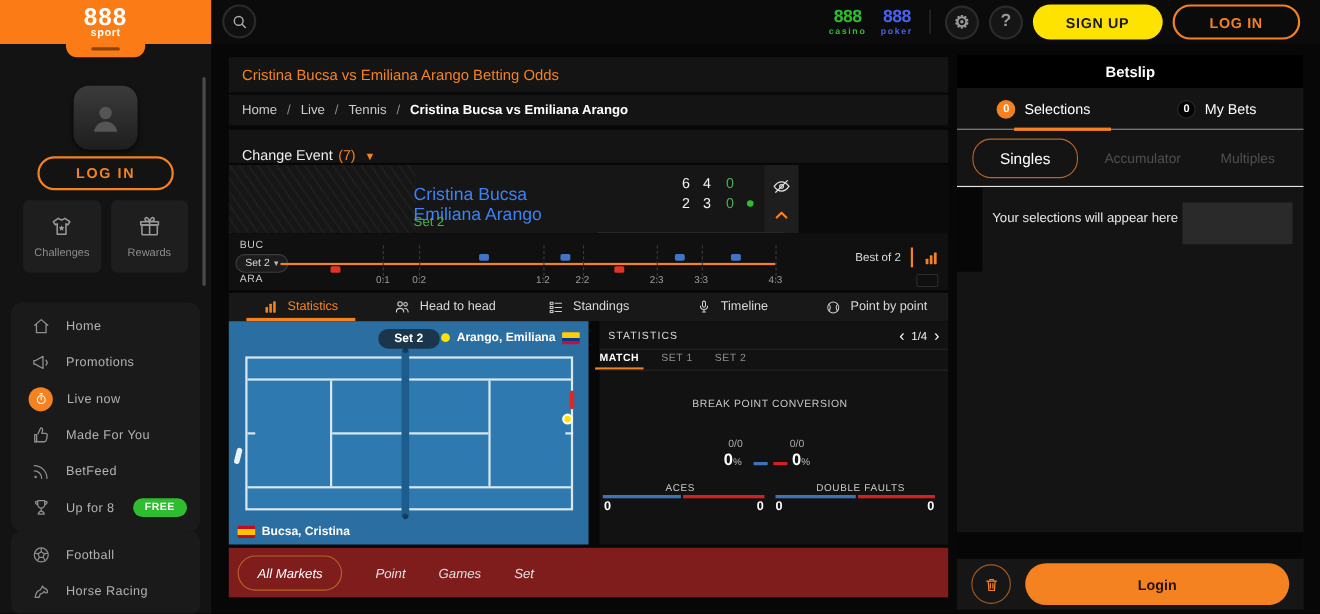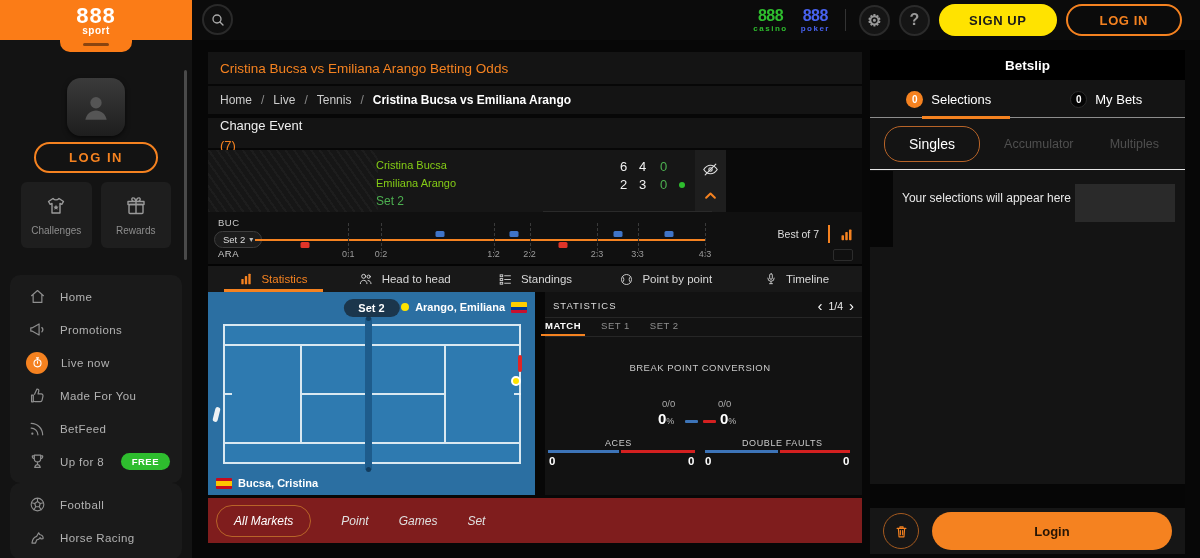--- a/index.html
+++ b/index.html
@@ -61,29 +61,29 @@
   
   .main{ position:absolute; left:208px; top:48px; width:654px; height:510px; }
   .title-bar{ position:absolute; left:0; top:4px; width:100%; height:32px; background:#141414;
            display:flex; align-items:center; padding:0 12px; color:#f58220; font-size:13.5px; }
   .breadcrumb-bar{ position:absolute; left:0; top:38px; width:100%; height:28px; background:#141414;
            display:flex; align-items:center; padding:0 12px; color:#ccc; font-size:12px; }
   .crumb{ cursor:default; }
   .crumb + .crumb::before{ content:"/"; margin:0 9px; color:#8a8a8a; font-weight:normal; }
   .crumb.last{ color:#fff; font-weight:bold; }
   .change-row{ position:absolute; left:0; top:70px; width:100%; height:30px; background:#141414;
-           display:flex; align-items:flex-start; padding:0 12px; color:#eee; font-size:13px; gap:5px;flex-direction:column; }
+           display:flex; align-items:flex-end; padding:0 12px; color:#eee; font-size:13px; gap:5px; }
   .ce-count{ color:#f58220; }
   .ce-caret{ color:#f58220; font-size:10px; margin-left:3px; }
 
   
   .scoreboard{ position:absolute; left:0; top:102px; width:100%; height:62px; background:#161616; }
   .sb-texture{ position:absolute; left:0; top:0; width:170px; height:100%;
            background:repeating-linear-gradient(55deg, rgba(255,255,255,.03) 0 2px, transparent 2px 7px); }
-  .p-name{ position:absolute; left:168px; font-size:11px; color:#84cc16; }
+  .p-name{ position:absolute; left:168px; font-size:16px; color:#3b82f6;margin-top:10px; }
   .s-d{ position:absolute; font-size:13px; color:#f2f2f2; }
   .s-g{ position:absolute; font-size:13px; color:#4caf50; }
   .serve-dot{ position:absolute; left:471px; top:32px; width:6px; height:6px; border-radius:50%; background:#2ebd2e; }
   .set-lab{ position:absolute; left:168px; top:44px; font-size:12px; color:#4caf50; }
   .sb-util{ position:absolute; left:487px; top:0; width:31px; height:100%; background:#1e1e1e;
            display:flex; flex-direction:column; align-items:center; justify-content:space-evenly; }
   .sb-dark-right{ position:absolute; left:518px; top:0; right:0; height:100%; background:#0a0a0a; }
   .scoreboard::after{ content:""; position:absolute; left:335px; right:150px; bottom:0; height:1px; background:#2a2a2a; }
 
   
@@ -422,21 +422,21 @@
           <div class="tl-grid" style="left: 100%;"></div>
           <div class="tl-lab" style="left: 100%;">4:3</div>
           <div class="tl-mark red bottom" style="left: 11%;"></div>
           <div class="tl-mark blue top" style="left: 41%;"></div>
           <div class="tl-mark blue top" style="left: 57.5%;"></div>
           <div class="tl-mark red bottom" style="left: 68.5%;"></div>
           <div class="tl-mark blue top" style="left: 80.7%;"></div>
           <div class="tl-mark blue top" style="left: 92%;"></div>
         </div>
       <div class="tl-right">
-        <span class="bestof">Best of 7</span>
+        <span class="bestof">Best of 2</span>
         <span class="tl-vdiv"></span>
         <span class="ic tl-bars">
           <svg width="15" height="15" viewBox="0 0 24 24" fill="currentColor">
               <rect x="4" y="13" width="4" height="8" rx="1"></rect>
               <rect x="10" y="8" width="4" height="13" rx="1"></rect>
               <rect x="16" y="4" width="4" height="17" rx="1"></rect>
             </svg>
         </span>
       </div>
       <div class="tl-ghost"></div>
@@ -472,35 +472,35 @@
               <rect x="3.5" y="10.5" width="4" height="3"></rect>
               <path d="M10 12h10.5"></path>
               <rect x="3.5" y="16.5" width="4" height="3"></rect>
               <path d="M10 18h10.5"></path>
             </svg>
           </span>
         <span>Standings</span>
       </div>
       <div class="tab">
         <span class="ic">
+            <svg width="14" height="14" viewBox="0 0 24 24" fill="none" stroke="currentColor" stroke-width="1.6" stroke-linecap="round">
+              <rect x="9.7" y="3" width="4.6" height="9.5" rx="2.3"></rect>
+              <path d="M6.5 10.5a5.5 5.5 0 0 0 11 0M12 16.5v3.5M9.5 20h5"></path>
+            </svg>
+          </span>
+        <span>Timeline</span>
+      </div>
+      <div class="tab">
+        <span class="ic">
             <svg width="15" height="15" viewBox="0 0 24 24" fill="none" stroke="currentColor" stroke-width="1.5">
               <circle cx="12" cy="12" r="8"></circle>
               <path d="M5.5 7.5c3 2 3 7 0 9M18.5 7.5c-3 2-3 7 0 9"></path>
             </svg>
           </span>
         <span>Point by point</span>
-      </div>
-      <div class="tab">
-        <span class="ic">
-            <svg width="14" height="14" viewBox="0 0 24 24" fill="none" stroke="currentColor" stroke-width="1.6" stroke-linecap="round">
-              <rect x="9.7" y="3" width="4.6" height="9.5" rx="2.3"></rect>
-              <path d="M6.5 10.5a5.5 5.5 0 0 0 11 0M12 16.5v3.5M9.5 20h5"></path>
-            </svg>
-          </span>
-        <span>Timeline</span>
       </div>
     </div>
 
     <div class="content">
       <div class="court">
         <div class="court-outer"></div>
         <div class="cline" style="left:17px;top:52px;width:294px;height:2px"></div>
         <div class="cline" style="left:17px;top:150px;width:294px;height:2px"></div>
         <div class="cline" style="left:92px;top:54px;width:2px;height:96px"></div>
         <div class="cline" style="left:236px;top:54px;width:2px;height:96px"></div>

